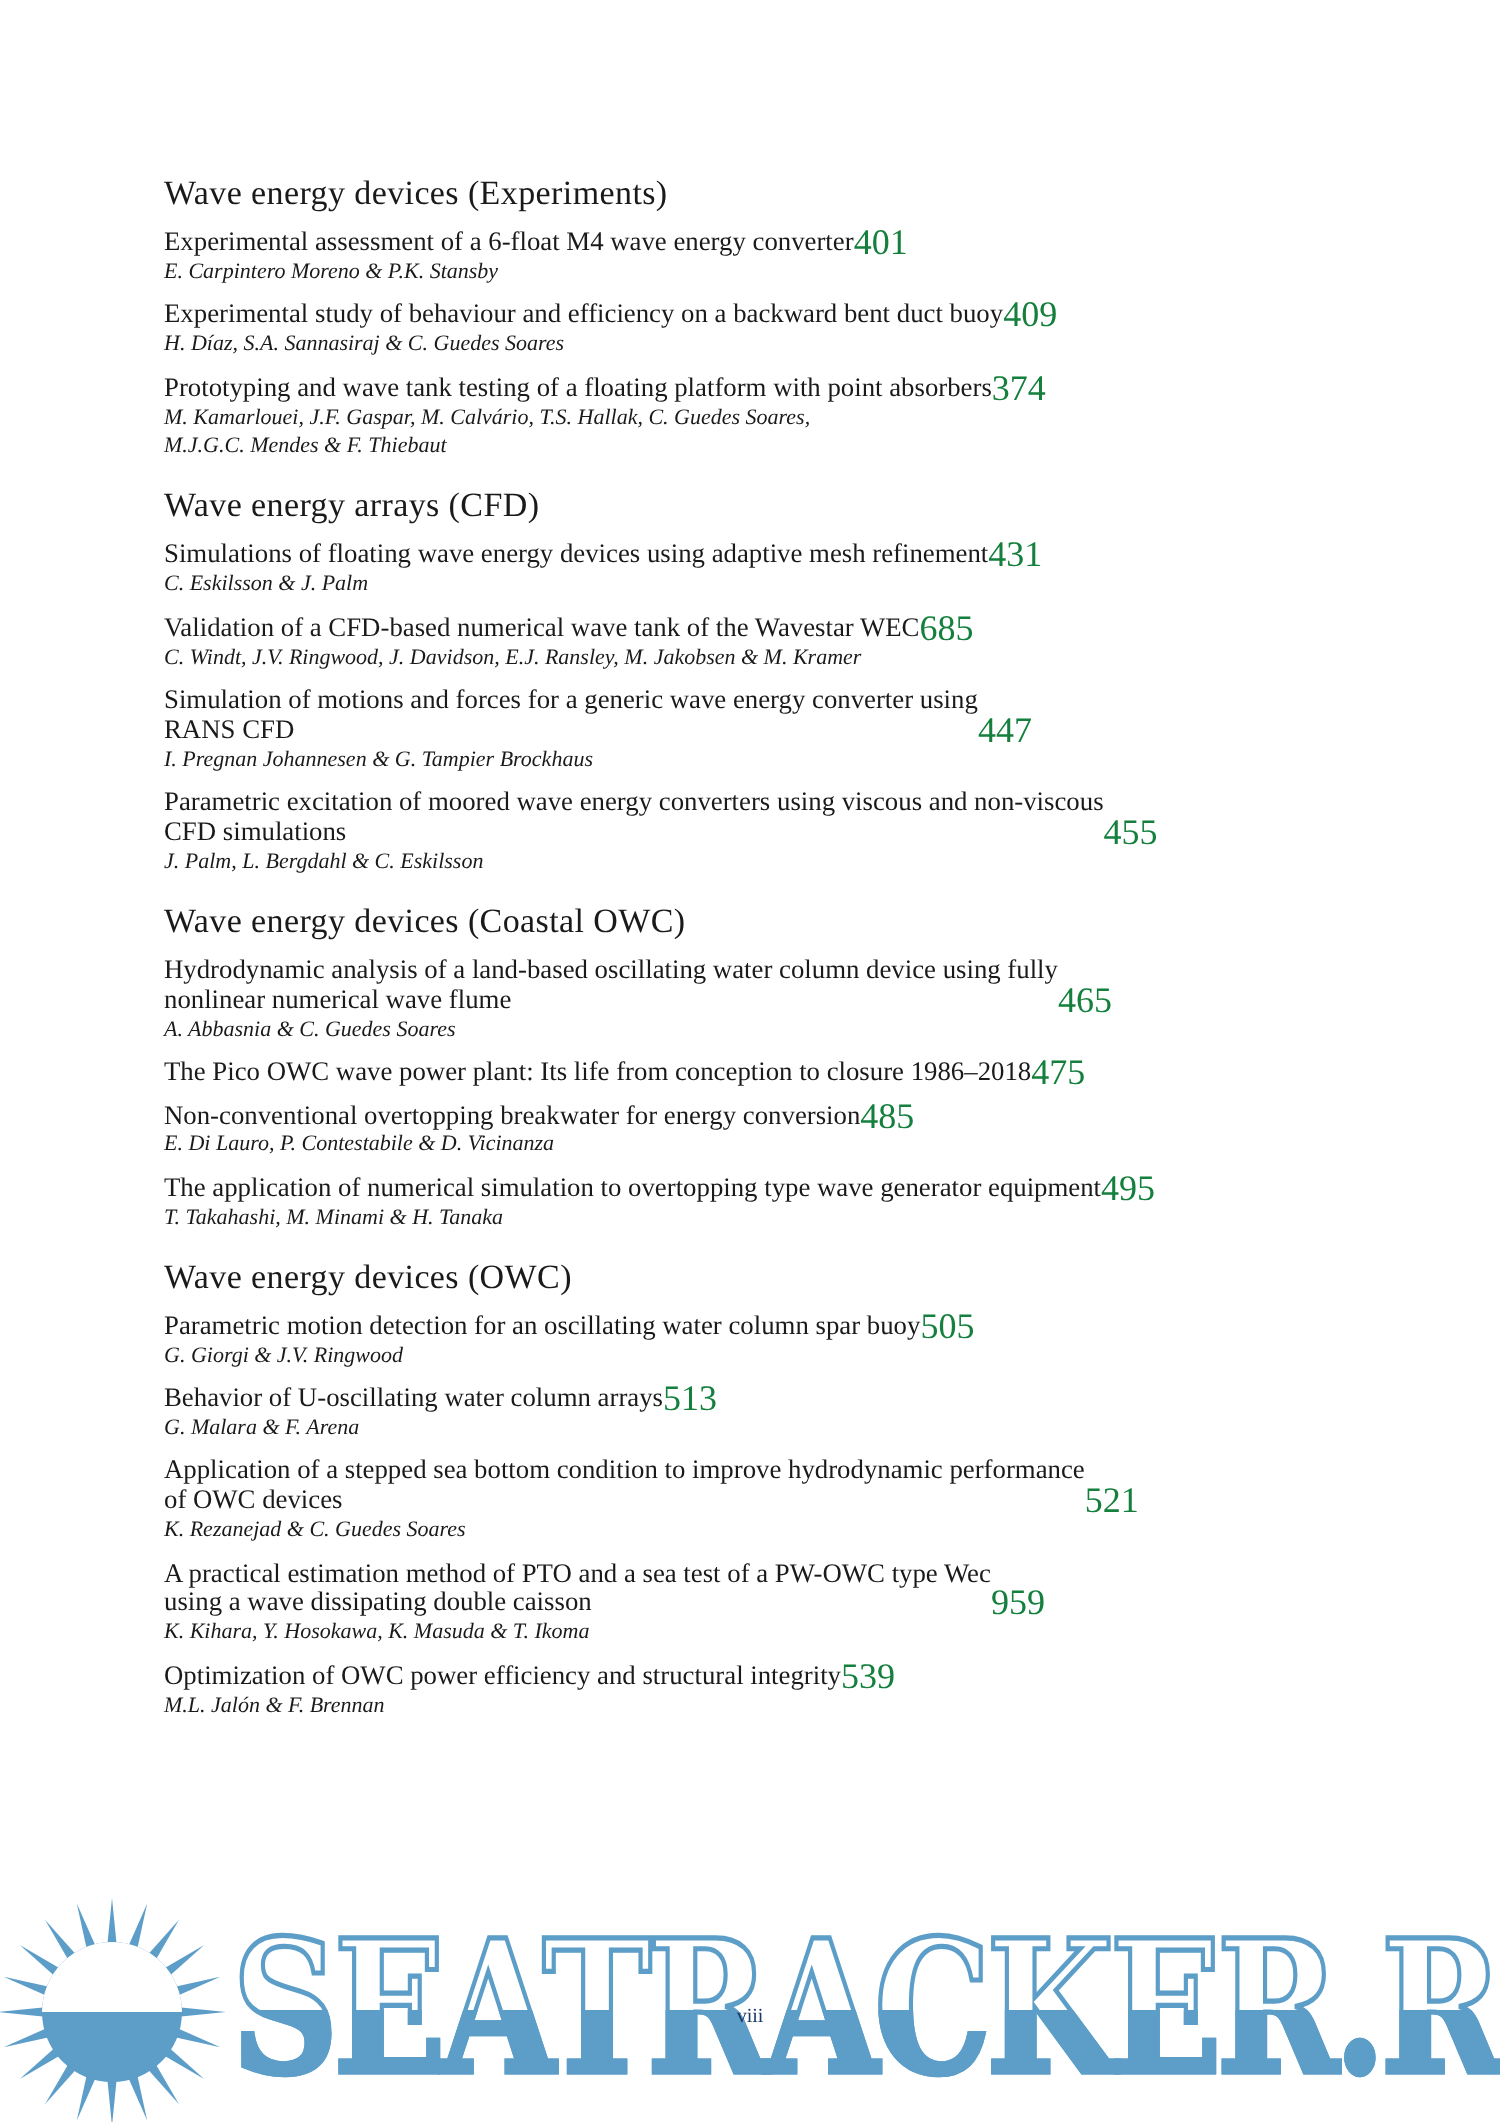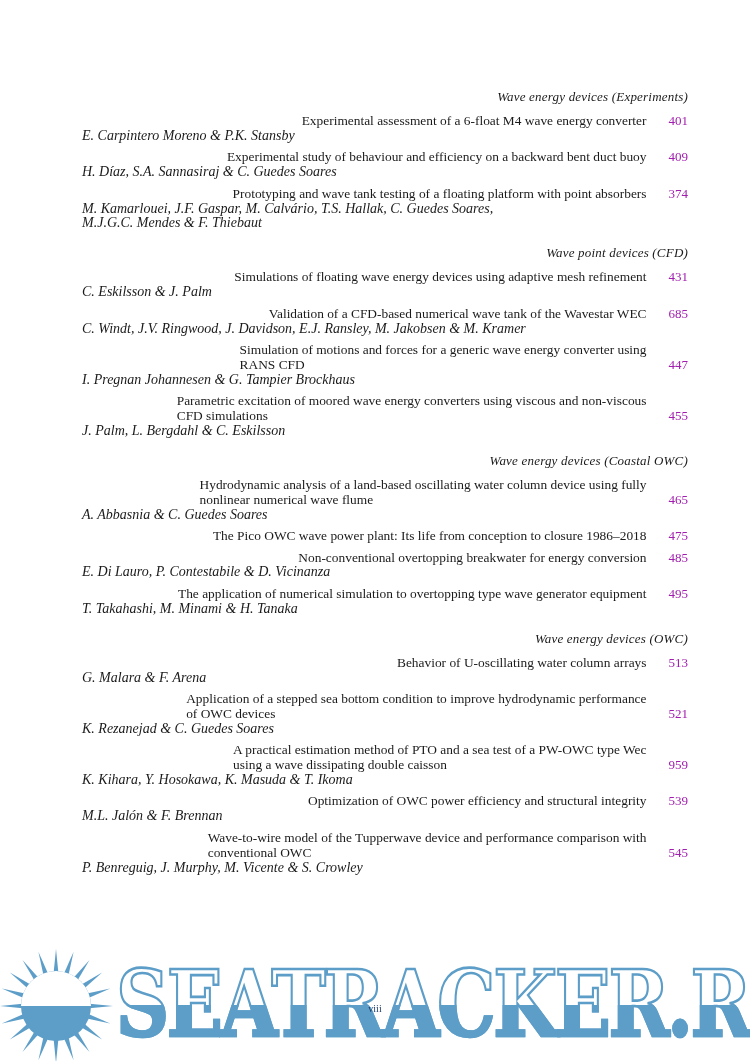--- a/index.html
+++ b/index.html
@@ -12,51 +12,49 @@
     color: #1a1a1a;
   }
 
   
   .toc {
     position: absolute;
     left: 82px; right: 62px; top: 88px;
     z-index: 1;
   }
   .section-heading {
-    font-style: italic;
     font-weight: normal;
-    font-size: 13px;
+    font-size: 17px;
     line-height: 17px;
     margin: 13px 0 9px 0;
     letter-spacing: 0.2px;
-    text-align: right;
   }
   .toc > section:first-child .section-heading { margin-top: 0; }
   .entry { margin-bottom: 6.5px; }
   .entry-row {
     display: flex;
-    justify-content: flex-end;
+    justify-content: flex-start;
     align-items: flex-end;
   }
   .entry-title {
     font-size: 13.4px;
     line-height: 14.9px;
     white-space: pre-line;
     max-width: 545px;
   }
   .entry-page {
-    font-size: 13px;
+    font-size: 18px;
     line-height: 14.9px;
-    color: #a21caf;
+    color: #15803d;
     flex: 0 0 auto;
-    margin-left: 22px;
+    margin-left: 0;
   }
   .entry-authors {
     font-style: italic;
-    font-size: 14px;
+    font-size: 11px;
     line-height: 14.9px;
     white-space: pre-line;
   }
 
   
   .watermark {
     position: absolute;
     left: 0; top: 0; right: 0; bottom: 0;
     z-index: 2;
     pointer-events: none;
@@ -119,21 +117,21 @@
       <div class="entry-row">
         <div class="entry-title">Prototyping and wave tank testing of a floating platform with point absorbers</div>
         <div class="entry-page">374</div>
       </div>
       <div class="entry-authors">M. Kamarlouei, J.F. Gaspar, M. Calvário, T.S. Hallak, C. Guedes Soares,
 M.J.G.C. Mendes &amp; F. Thiebaut</div>
     </div>
   </section>
 
   <section>
-    <h2 class="section-heading">Wave point devices (CFD)</h2>
+    <h2 class="section-heading">Wave energy arrays (CFD)</h2>
     <div class="entry">
       <div class="entry-row">
         <div class="entry-title">Simulations of floating wave energy devices using adaptive mesh refinement</div>
         <div class="entry-page">431</div>
       </div>
       <div class="entry-authors">C. Eskilsson &amp; J. Palm</div>
     </div>
     <div class="entry">
       <div class="entry-row">
         <div class="entry-title">Validation of a CFD-based numerical wave tank of the Wavestar WEC</div>
@@ -188,20 +186,27 @@
         <div class="entry-page">495</div>
       </div>
       <div class="entry-authors">T. Takahashi, M. Minami &amp; H. Tanaka</div>
     </div>
   </section>
 
   <section>
     <h2 class="section-heading">Wave energy devices (OWC)</h2>
     <div class="entry">
       <div class="entry-row">
+        <div class="entry-title">Parametric motion detection for an oscillating water column spar buoy</div>
+        <div class="entry-page">505</div>
+      </div>
+      <div class="entry-authors">G. Giorgi &amp; J.V. Ringwood</div>
+    </div>
+    <div class="entry">
+      <div class="entry-row">
         <div class="entry-title">Behavior of U-oscillating water column arrays</div>
         <div class="entry-page">513</div>
       </div>
       <div class="entry-authors">G. Malara &amp; F. Arena</div>
     </div>
     <div class="entry">
       <div class="entry-row">
         <div class="entry-title">Application of a stepped sea bottom condition to improve hydrodynamic performance
 of OWC devices</div>
         <div class="entry-page">521</div>
@@ -215,28 +220,20 @@
         <div class="entry-page">959</div>
       </div>
       <div class="entry-authors">K. Kihara, Y. Hosokawa, K. Masuda &amp; T. Ikoma</div>
     </div>
     <div class="entry">
       <div class="entry-row">
         <div class="entry-title">Optimization of OWC power efficiency and structural integrity</div>
         <div class="entry-page">539</div>
       </div>
       <div class="entry-authors">M.L. Jalón &amp; F. Brennan</div>
-    </div>
-    <div class="entry">
-      <div class="entry-row">
-        <div class="entry-title">Wave-to-wire model of the Tupperwave device and performance comparison with
-conventional OWC</div>
-        <div class="entry-page">545</div>
-      </div>
-      <div class="entry-authors">P. Benreguig, J. Murphy, M. Vicente &amp; S. Crowley</div>
     </div>
   </section>
 
 </div>
 
 <div class="watermark">
   <svg class="sun-logo" viewBox="0 0 120 120" xmlns="http://www.w3.org/2000/svg">
     <g id="sun-rays" fill="#5d9ec9">
         <polygon points="60.0,3.0 57.4,29.1 62.6,29.1"></polygon>
         <polygon points="77.6,5.8 67.0,29.8 72.0,31.4"></polygon>

